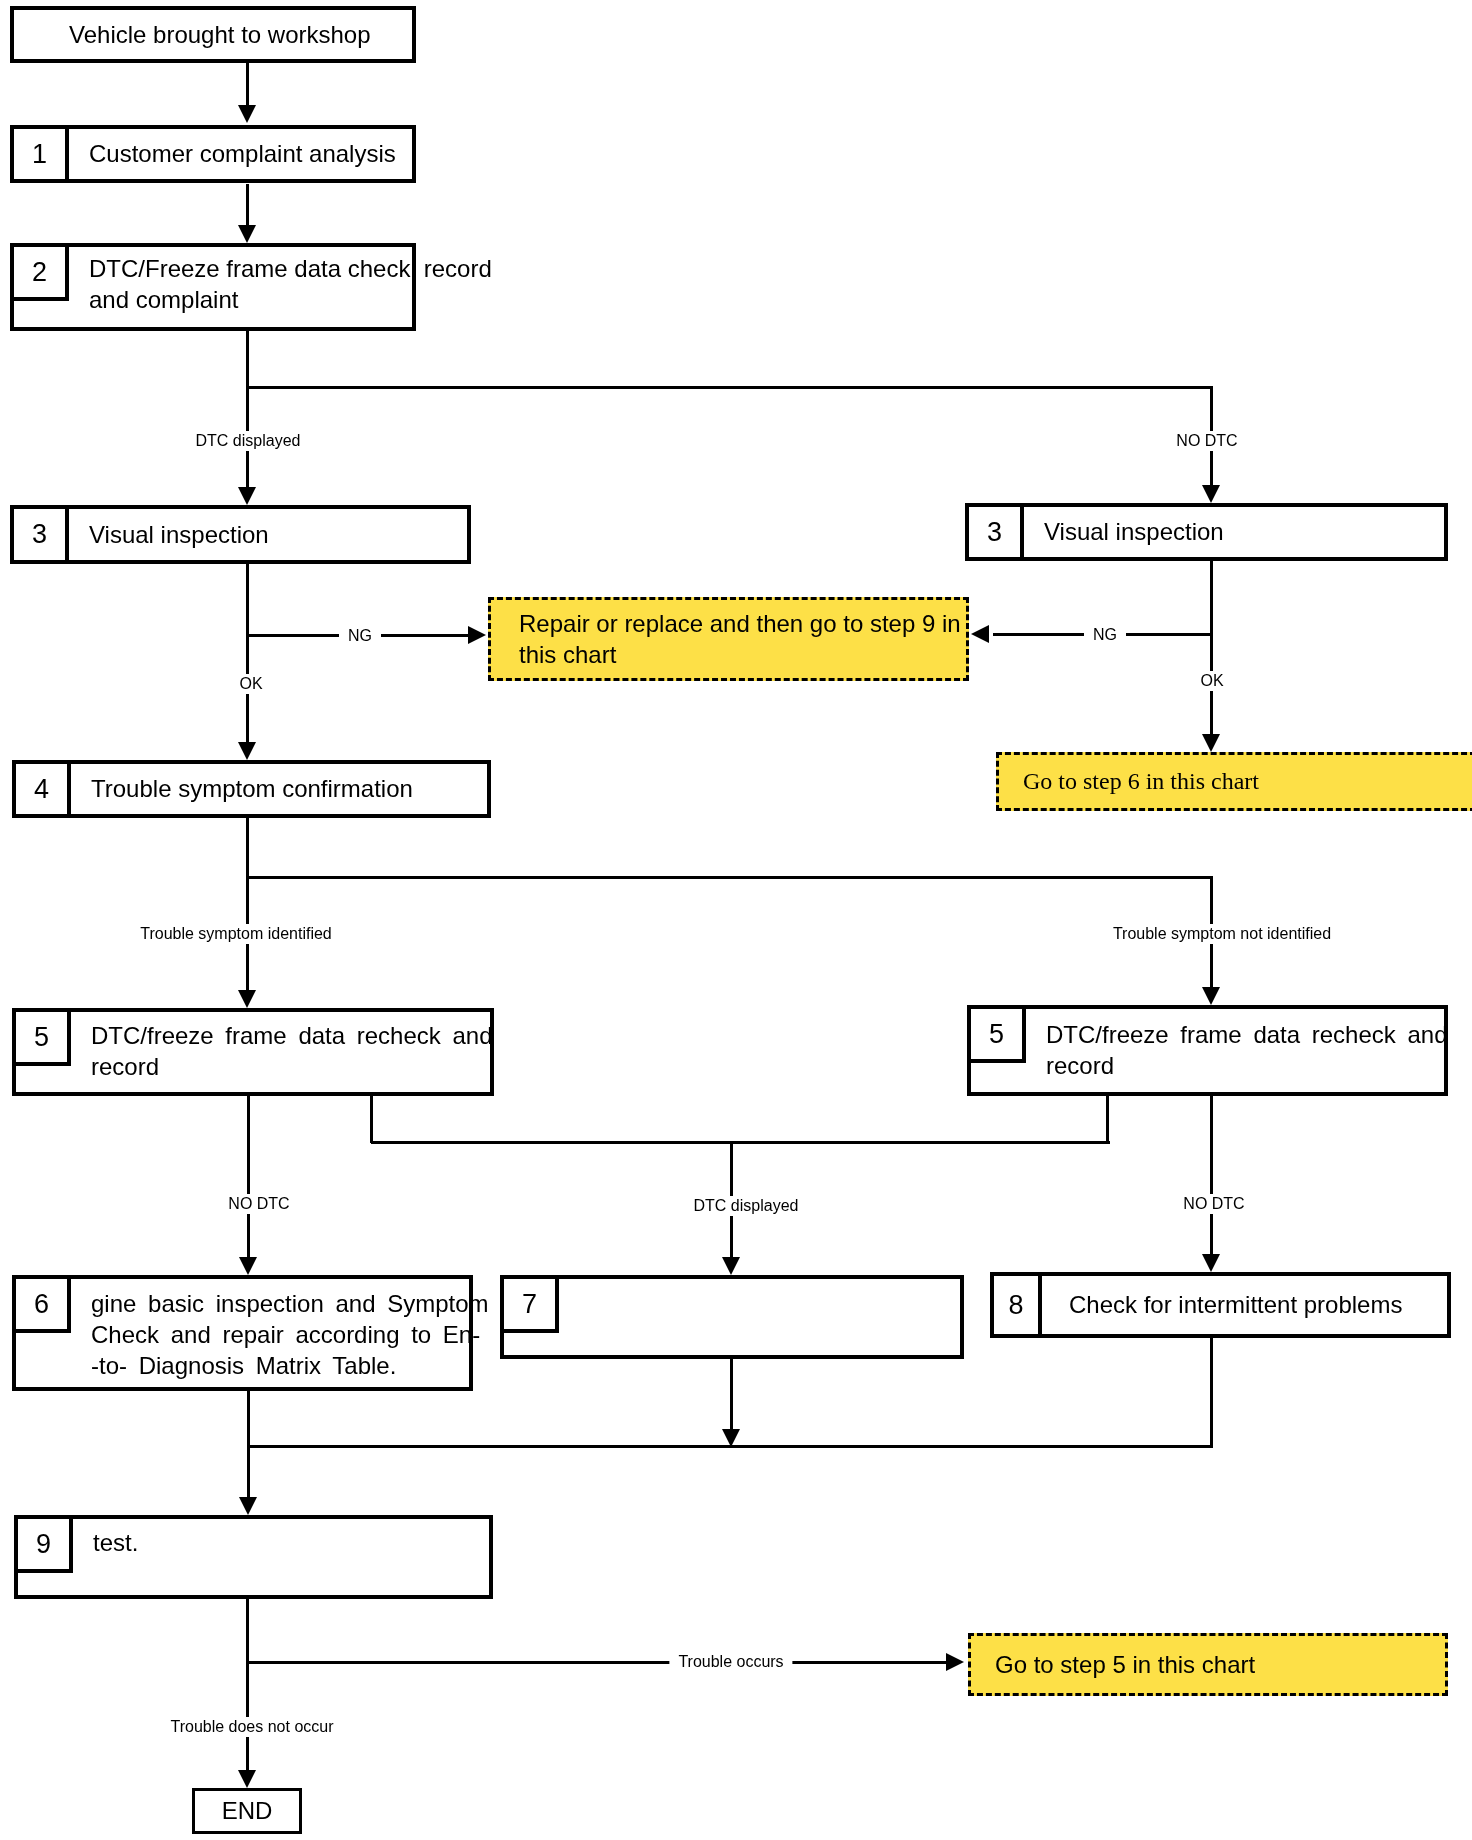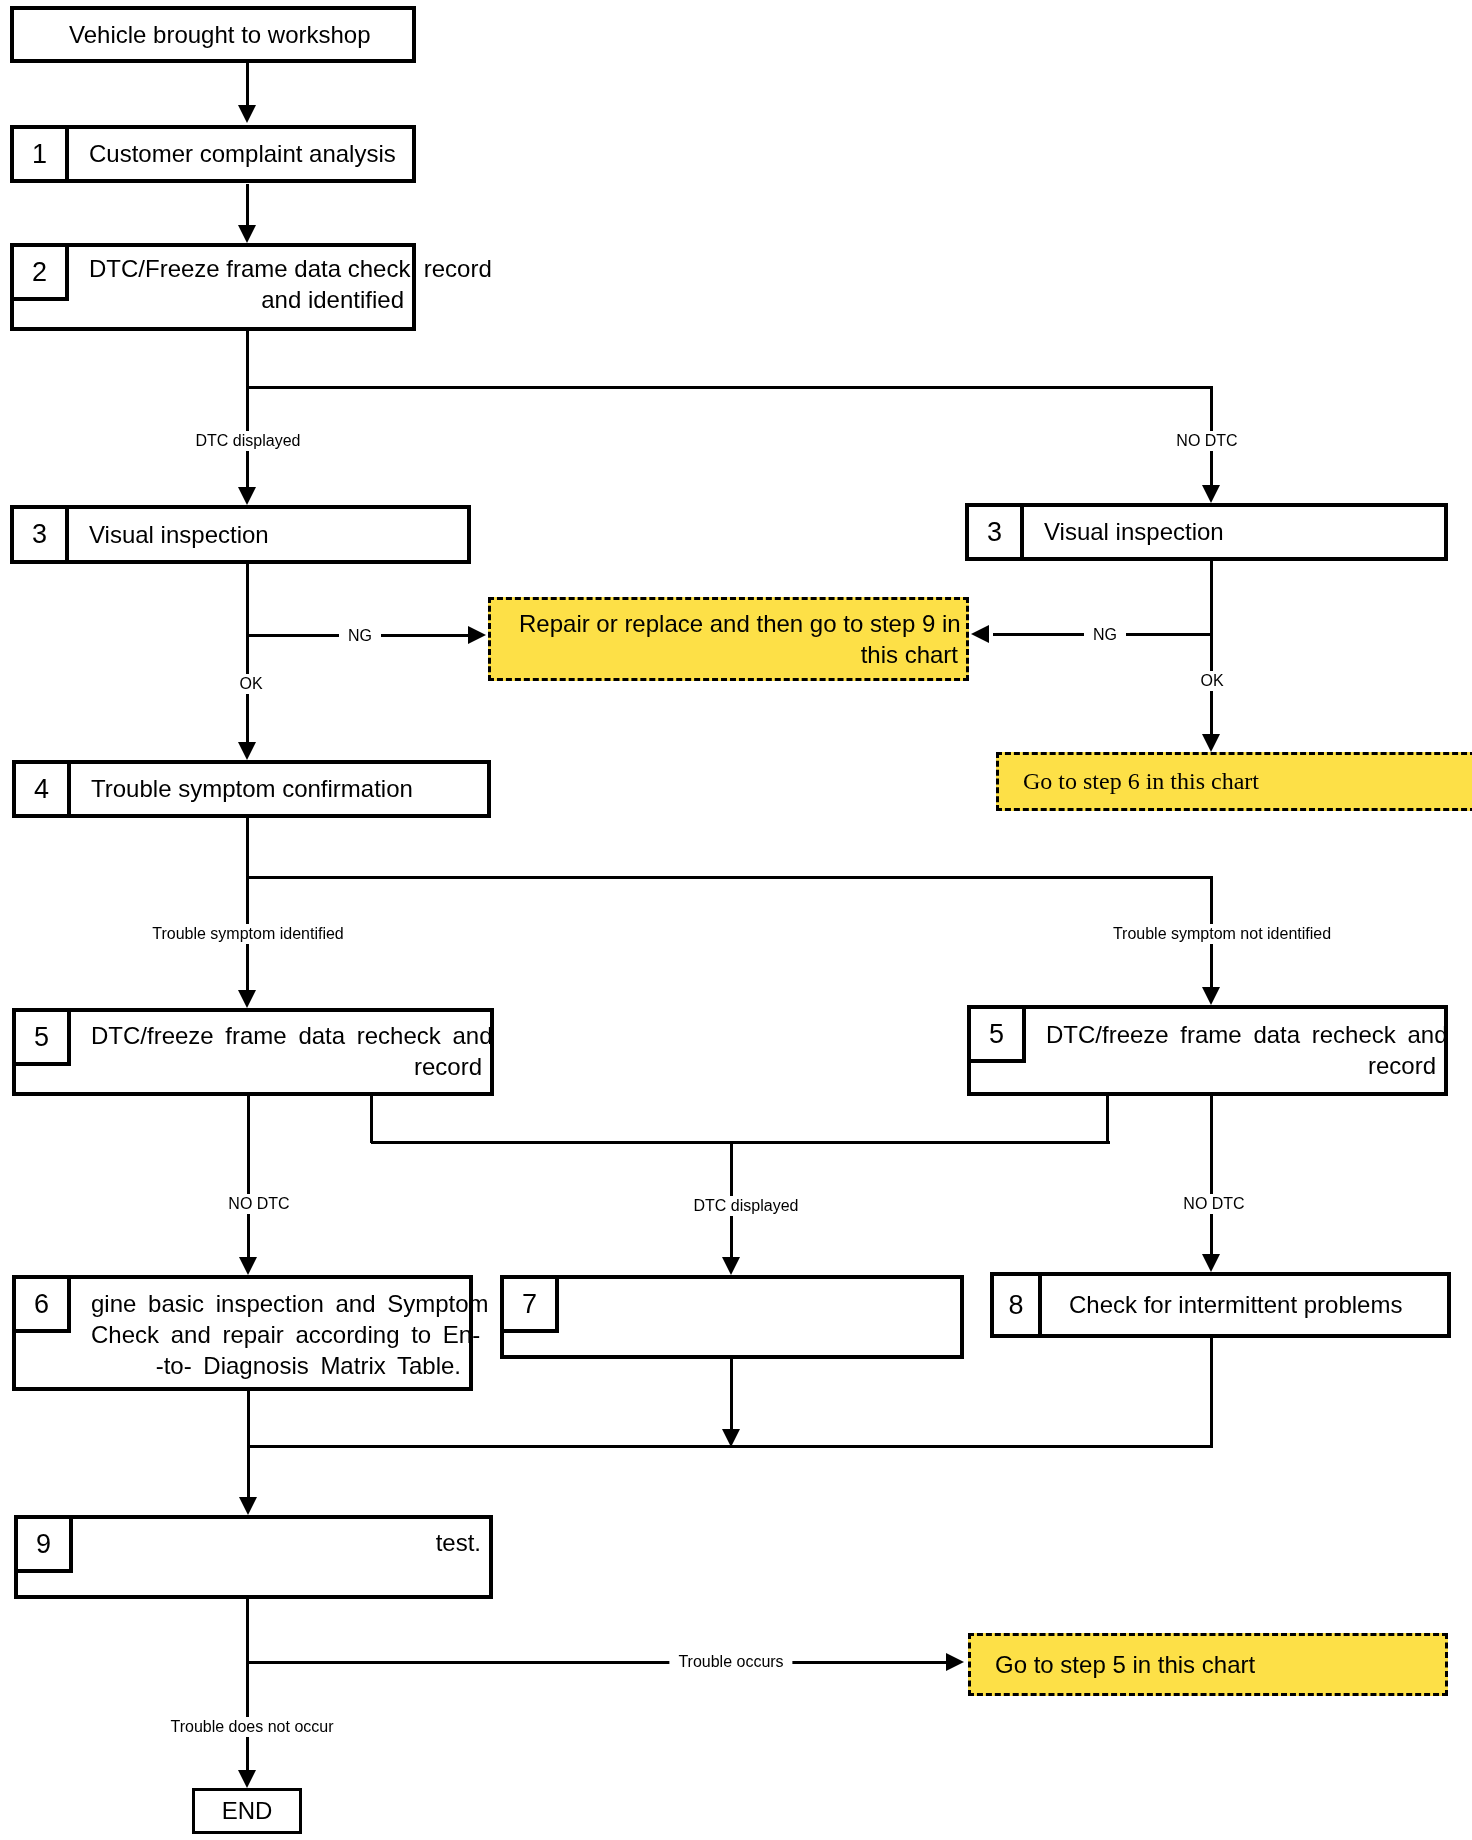--- a/index.html
+++ b/index.html
@@ -1,18 +1,18 @@
 <!DOCTYPE html>
 <html><head>
 <meta charset="utf-8">
 <style>
   html,body{margin:0;padding:0;background:#ffffff;}
   #canvas{
     position:relative;width:1324px;height:1840px;background:#ffffff;
-    font-family:"Liberation Sans", sans-serif;color:#000;text-align:right;
+    font-family:"Liberation Sans", sans-serif;color:#000;
   }
   .box{position:absolute;border:4px solid #000;background:#fff;box-sizing:border-box;}
   .dashedbox{position:absolute;border:3px dashed #000;background:#fde047;box-sizing:border-box;}
   .num{position:absolute;left:0;top:0;width:55px;display:flex;align-items:center;justify-content:center;
        font-size:27px;border-right:4px solid #000;box-sizing:border-box;background:#fff;}
   .num.full{height:100%;}
   .num.sq{height:54px;border-bottom:4px solid #000;}
   .bt{font-size:24px;color:#000;}
   .bt.single{display:flex;align-items:center;height:100%;padding-left:75px;}
   .bt.multi{padding:6px 8px 0 75px;line-height:31px;}
@@ -38,21 +38,21 @@
 
   <div class="box" style="left:10px;top:125px;width:406px;height:58px;">
     <span class="num full">1</span>
     <div class="bt single">Customer complaint analysis</div>
   </div>
 
   <div class="box" style="left:10px;top:243px;width:406px;height:88px;">
     <span class="num sq">2</span>
     <div class="bt multi">
       <span class="ln">DTC/Freeze frame data check, record</span>
-      <span class="ln">and identified</span>
+      <span class="ln">and complaint</span>
     </div>
   </div>
 
   <div class="box" style="left:10px;top:505px;width:461px;height:59px;">
     <span class="num full">3</span>
     <div class="bt single">Visual inspection</div>
   </div>
 
   <div class="box" style="left:965px;top:503px;width:483px;height:58px;">
     <span class="num full">3</span>
@@ -166,21 +166,21 @@
   <div class="arr down" style="left:239px;top:1497px;"></div>
   <div class="arr rightward" style="left:946px;top:1653px;"></div>
   <div class="arr down" style="left:238px;top:1770px;"></div>
 
   <div class="lbl" style="left:248px;top:441px;">DTC displayed</div>
   <div class="lbl" style="left:1207px;top:441px;">NO DTC</div>
   <div class="lbl" style="left:360px;top:636px;">NG</div>
   <div class="lbl" style="left:1105px;top:635px;">NG</div>
   <div class="lbl" style="left:251px;top:684px;">OK</div>
   <div class="lbl" style="left:1212px;top:681px;">OK</div>
-  <div class="lbl" style="left:248px;top:934px;">Trouble symptom identified</div>
+  <div class="lbl" style="left:236px;top:934px;">Trouble symptom identified</div>
   <div class="lbl" style="left:1222px;top:934px;">Trouble symptom not identified</div>
   <div class="lbl" style="left:259px;top:1204px;">NO DTC</div>
   <div class="lbl" style="left:746px;top:1206px;">DTC displayed</div>
   <div class="lbl" style="left:1214px;top:1204px;">NO DTC</div>
   <div class="lbl" style="left:731px;top:1662px;">Trouble occurs</div>
   <div class="lbl" style="left:252px;top:1727px;">Trouble does not occur</div>
 
 </div>
 
 </body></html>

